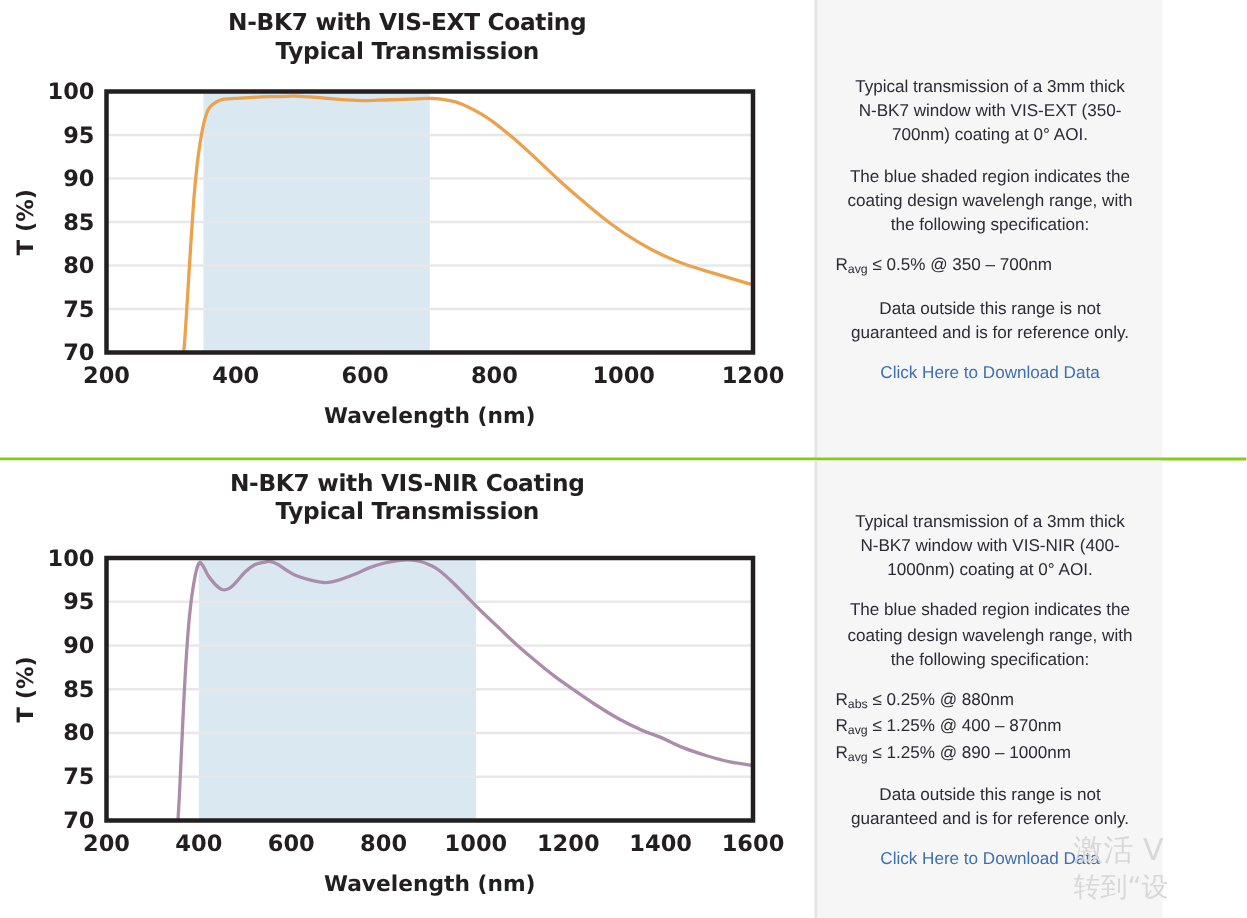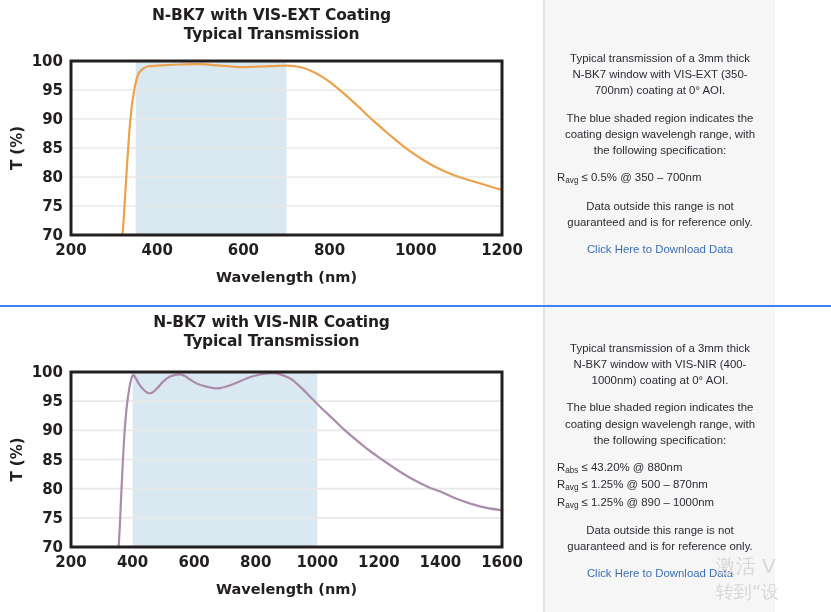--- a/index.html
+++ b/index.html
@@ -15,21 +15,21 @@
     display: flex; flex-direction: column;
     position: relative;
     background: #ffffff;
   }
   .row {
     display: flex; flex-direction: row;
     width: 831px;
     position: relative;
   }
   .row-1 { height: 305px; }
-  .row-2 { height: 307px; border-top: 2px solid #3b82f6; }
+  .row-2 { height: 307px; border-top: 2px solid #84cc16; }
 
   .chart-cell {
     width: 545px; height: 100%;
     position: relative;
     background: #ffffff;
     border-right: 2px solid #e3e3e3;
   }
   .info-cell {
     width: 230px; height: 100%;
     background: #f6f6f6;
@@ -198,22 +198,22 @@
           <text x="502" y="210" text-anchor="middle" font-family="&quot;DejaVu Sans&quot;, sans-serif" font-weight="bold" font-size="15" fill="#231f20">1600</text>
           <text x="0" y="0" text-anchor="middle" transform="translate(22,102.5) rotate(-90)" font-family="&quot;DejaVu Sans&quot;, sans-serif" font-weight="bold" font-size="15" fill="#231f20">T (%)</text>
           <text x="286.5" y="237" text-anchor="middle" font-family="&quot;DejaVu Sans&quot;, sans-serif" font-weight="bold" font-size="14.5" fill="#231f20">Wavelength (nm)</text>
         </svg>
     </div>
 
     <div class="info-cell">
       <p class="info-para">Typical transmission of a 3mm thick N-BK7 window with VIS-NIR (400-1000nm) coating at 0° AOI.</p>
       <p class="info-para">The blue shaded region indicates the coating design wavelengh range, with the following specification:</p>
       <div class="info-spec" id="specs-1">
-          <div class="r"><span>R</span><sub>abs</sub><span> ≤ 43.20% @ 880nm</span></div>
-          <div class="r"><span>R</span><sub>avg</sub><span> ≤ 1.25% @ 500 – 870nm</span></div>
+          <div class="r"><span>R</span><sub>abs</sub><span> ≤ 0.25% @ 880nm</span></div>
+          <div class="r"><span>R</span><sub>avg</sub><span> ≤ 1.25% @ 400 – 870nm</span></div>
           <div class="r"><span>R</span><sub>avg</sub><span> ≤ 1.25% @ 890 – 1000nm</span></div>
         </div>
       <p class="info-para">Data outside this range is not guaranteed and is for reference only.</p>
       <a class="info-link" href="#">Click Here to Download Data</a>
 
       <div class="watermark">
         <span>激活 V</span>
         <span class="w2">转到“设</span>
       </div>
     </div>

